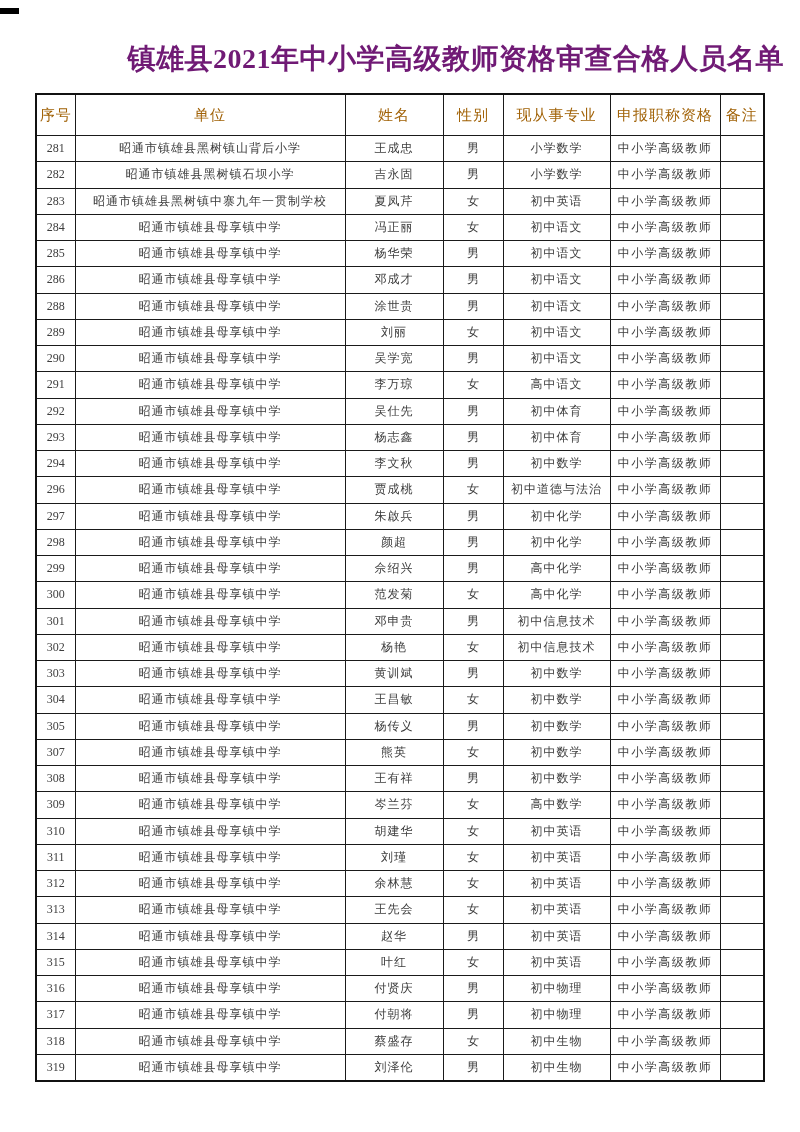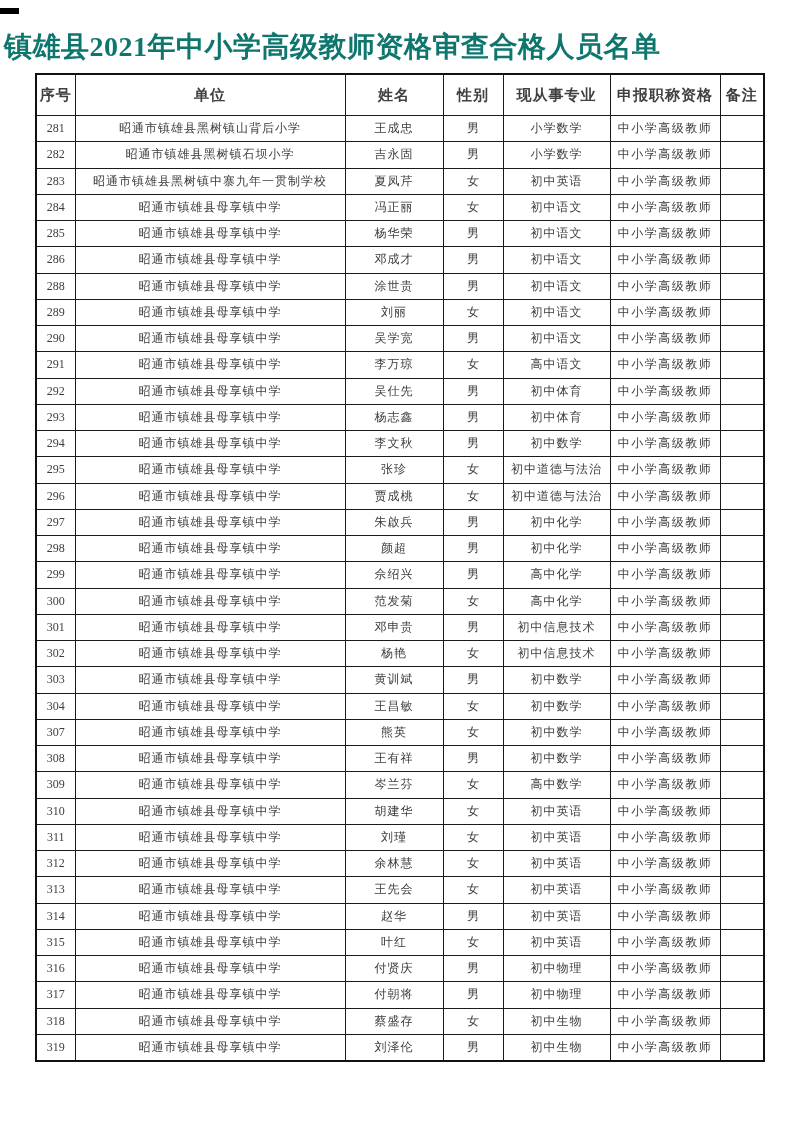--- a/index.html
+++ b/index.html
@@ -17,27 +17,27 @@
   }
   .scan-artifact {
     position: absolute;
     left: 0;
     top: 8px;
     width: 19px;
     height: 6px;
     background: #000000;
   }
   .doc-title {
-    margin: 4px;
+    margin: 16px;
     padding-top: 25px;
-    text-align: left;
+    text-align: right;
     font-size: 28px;
     line-height: 36px;
     font-weight: bold;
-    color: #0f766e;
+    color: #701a75;
     letter-spacing: 0.5px;
     font-family: "Liberation Serif", "DejaVu Serif", serif;
   }
   table.roster {
     width: 728px;
     margin: 8px auto 0 auto;
     border-collapse: collapse;
     table-layout: fixed;
     border: 2px solid #111111;
   }
@@ -46,22 +46,22 @@
     border: 1px solid #1a1a1a;
     text-align: center;
     vertical-align: middle;
     overflow: hidden;
     white-space: nowrap;
     padding: 0 1px;
   }
   table.roster th {
     height: 40px;
     font-size: 15px;
-    font-weight: bold;
-    color: #404040;
+    font-weight: normal;
+    color: #a16207;
     letter-spacing: 1px;
   }
   table.roster td {
     height: 25.25px;
     font-size: 12px;
     color: #3d3d3d;
   }
   td.col-no {
     font-size: 13px;
     color: #2a2a2a;
@@ -221,38 +221,29 @@
         <tr>
           <td class="col-no">294</td>
           <td class="col-unit">昭通市镇雄县母享镇中学</td>
           <td class="col-name">李文秋</td>
           <td class="col-gender">男</td>
           <td class="col-major">初中数学</td>
           <td class="col-title">中小学高级教师</td>
           <td class="col-note"></td>
         </tr>
         <tr>
-          <td class="col-no">295</td>
-          <td class="col-unit">昭通市镇雄县母享镇中学</td>
-          <td class="col-name">张珍</td>
+          <td class="col-no">296</td>
+          <td class="col-unit">昭通市镇雄县母享镇中学</td>
+          <td class="col-name">贾成桃</td>
           <td class="col-gender">女</td>
           <td class="col-major">初中道德与法治</td>
           <td class="col-title">中小学高级教师</td>
           <td class="col-note"></td>
         </tr>
         <tr>
-          <td class="col-no">296</td>
-          <td class="col-unit">昭通市镇雄县母享镇中学</td>
-          <td class="col-name">贾成桃</td>
-          <td class="col-gender">女</td>
-          <td class="col-major">初中道德与法治</td>
-          <td class="col-title">中小学高级教师</td>
-          <td class="col-note"></td>
-        </tr>
-        <tr>
           <td class="col-no">297</td>
           <td class="col-unit">昭通市镇雄县母享镇中学</td>
           <td class="col-name">朱啟兵</td>
           <td class="col-gender">男</td>
           <td class="col-major">初中化学</td>
           <td class="col-title">中小学高级教师</td>
           <td class="col-note"></td>
         </tr>
         <tr>
           <td class="col-no">298</td>
@@ -306,20 +297,29 @@
           <td class="col-gender">男</td>
           <td class="col-major">初中数学</td>
           <td class="col-title">中小学高级教师</td>
           <td class="col-note"></td>
         </tr>
         <tr>
           <td class="col-no">304</td>
           <td class="col-unit">昭通市镇雄县母享镇中学</td>
           <td class="col-name">王昌敏</td>
           <td class="col-gender">女</td>
+          <td class="col-major">初中数学</td>
+          <td class="col-title">中小学高级教师</td>
+          <td class="col-note"></td>
+        </tr>
+        <tr>
+          <td class="col-no">305</td>
+          <td class="col-unit">昭通市镇雄县母享镇中学</td>
+          <td class="col-name">杨传义</td>
+          <td class="col-gender">男</td>
           <td class="col-major">初中数学</td>
           <td class="col-title">中小学高级教师</td>
           <td class="col-note"></td>
         </tr>
         <tr>
           <td class="col-no">307</td>
           <td class="col-unit">昭通市镇雄县母享镇中学</td>
           <td class="col-name">熊英</td>
           <td class="col-gender">女</td>
           <td class="col-major">初中数学</td>

